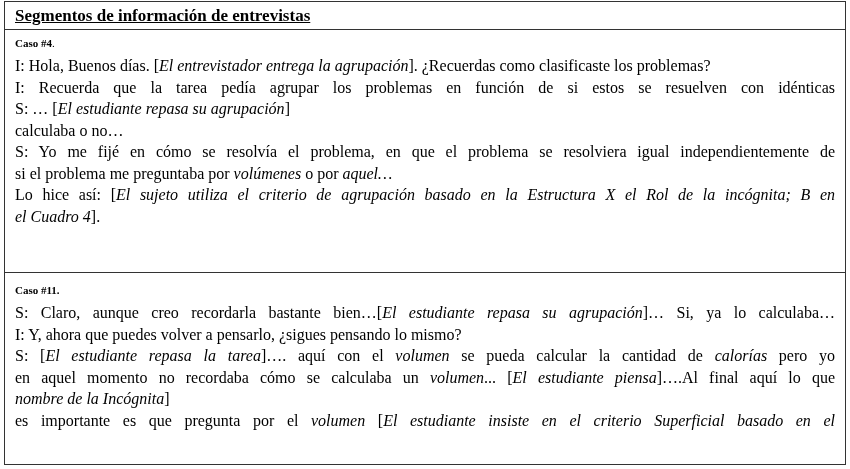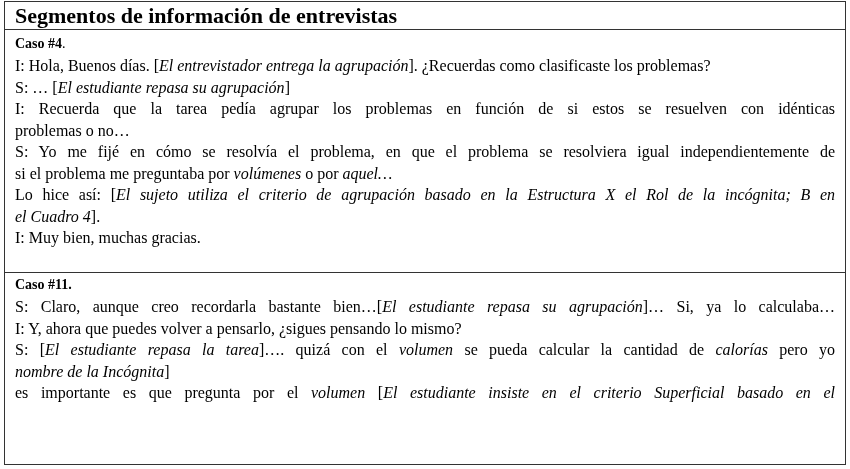--- a/index.html
+++ b/index.html
@@ -3,56 +3,56 @@
 <meta charset="utf-8">
 <style>
   html, body { margin: 0; padding: 0; background: #ffffff; }
   body { width: 850px; height: 469px; position: relative; overflow: hidden;
          font-family: "Liberation Serif", "DejaVu Serif", serif; color: #000; }
   .table { position: absolute; left: 4px; top: 1px; width: 842px; height: 464px;
            border: 1px solid #333; box-sizing: border-box; }
   .row { position: absolute; left: 0; right: 0; box-sizing: border-box; }
   .row.header { top: 0; height: 28px; border-bottom: 1px solid #333; }
   .row.case4 { top: 28px; height: 243px; border-bottom: 1px solid #333; }
-  .row.case11 { top: 269px; bottom: 0; }
+  .row.case11 { top: 275px; bottom: 0; }
   .cell { padding: 0 10px 0 10px; font-size: 16px; line-height: 21.5px; text-align: justify; }
-  .header .cell { font-weight: bold; font-size: 22px; line-height: 27px; }
-  .case-title { font-weight: bold; font-size: 14px; line-height: 23px; padding-top: 2px; }
+  .header .cell { font-weight: bold; font-size: 17px; line-height: 27px; text-decoration: underline; }
+  .case-title { font-weight: bold; font-size: 11px; line-height: 23px; padding-top: 2px; }
   .line { display: block; text-align: justify; text-align-last: left; }
   .line.j { text-align-last: justify; }
   i { }
 </style>
 </head>
 <body>
 
 <div class="table">
   <div class="row header">
     <div class="cell">Segmentos de información de entrevistas</div>
   </div>
   <div class="row case4">
     <div class="cell">
       <div class="case-title"><span>Caso #4</span><span style="font-weight:normal">.</span></div>
       <div class="dialogue">
           <span class="line"><span>I: Hola, Buenos días. [</span><i>El entrevistador entrega la agrupación</i><span>]. ¿Recuerdas como clasificaste los problemas?</span></span>
+          <span class="line j"><span>I: Recuerda que la tarea pedía agrupar los problemas en función de si estos se resuelven con idénticas</span></span>
           <span class="line"><span>S: … [</span><i>El estudiante repasa su agrupación</i><span>]</span></span>
-          <span class="line j"><span>I: Recuerda que la tarea pedía agrupar los problemas en función de si estos se resuelven con idénticas</span></span>
-          <span class="line"><span>problemas o no…</span></span>
+          <span class="line"><span>calculaba o no…</span></span>
           <span class="line j"><span>S: Yo me fijé en cómo se resolvía el problema, en que el problema se resolviera igual independientemente de</span></span>
           <span class="line"><span>si el problema me preguntaba por </span><i>volúmenes</i><span> o por </span><i>aquel…</i></span>
           <span class="line j"><span>Lo hice así: [</span><i>El sujeto utiliza el criterio de agrupación basado en la Estructura X el Rol de la incógnita; B en</i></span>
           <span class="line"><i>el Cuadro 4</i><span>].</span></span>
-          <span class="line"><span>I: Muy bien, muchas gracias.</span></span>
         </div>
     </div>
   </div>
   <div class="row case11">
     <div class="cell">
       <div class="case-title">Caso #11.</div>
       <div class="dialogue">
           <span class="line j"><span>S: Claro, aunque creo recordarla bastante bien…[</span><i>El estudiante repasa su agrupación</i><span>]… Si, ya lo calculaba…</span></span>
           <span class="line"><span>I: Y, ahora que puedes volver a pensarlo, ¿sigues pensando lo mismo?</span></span>
-          <span class="line j"><span>S: [</span><i>El estudiante repasa la tarea</i><span>]…. quizá con el </span><i>volumen</i><span> se pueda calcular la cantidad de </span><i>calorías</i><span>  pero yo</span></span>
+          <span class="line j"><span>S: [</span><i>El estudiante repasa la tarea</i><span>]…. aquí con el </span><i>volumen</i><span> se pueda calcular la cantidad de </span><i>calorías</i><span>  pero yo</span></span>
+          <span class="line j"><span>en aquel momento no recordaba cómo se calculaba un </span><i>volumen</i><span>... [</span><i>El estudiante piensa</i><span>]….Al final aquí lo que</span></span>
           <span class="line"><i>nombre de la Incógnita</i><span>]</span></span>
           <span class="line j"><span>es importante es que pregunta por el </span><i>volumen</i><span> [</span><i>El estudiante insiste en el criterio Superficial basado en el</i></span>
         </div>
     </div>
   </div>
 </div>
 
 </body></html>

